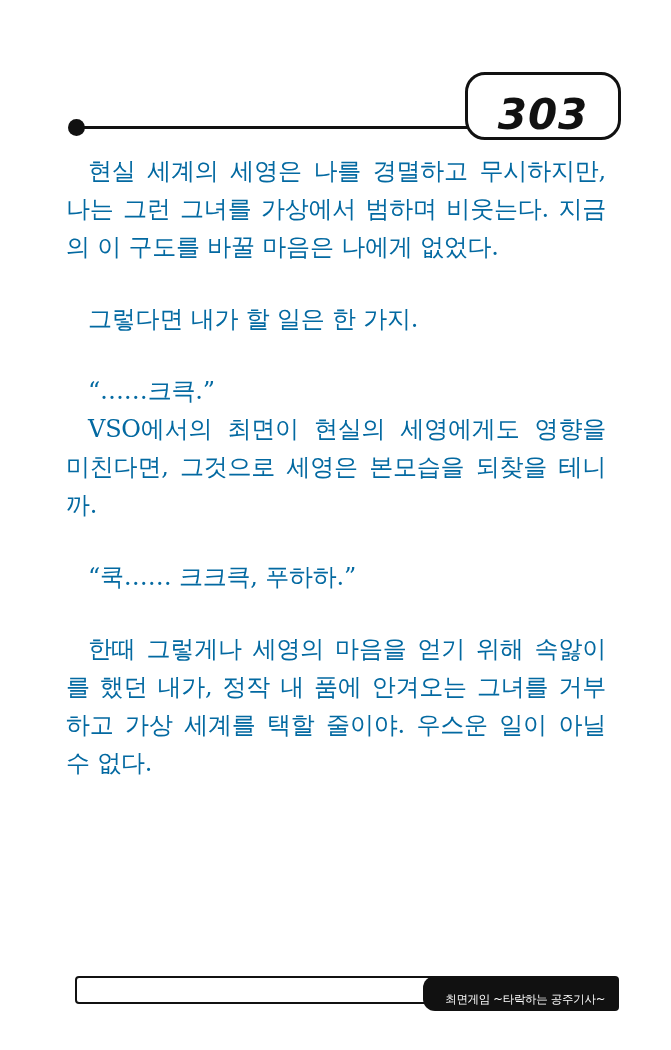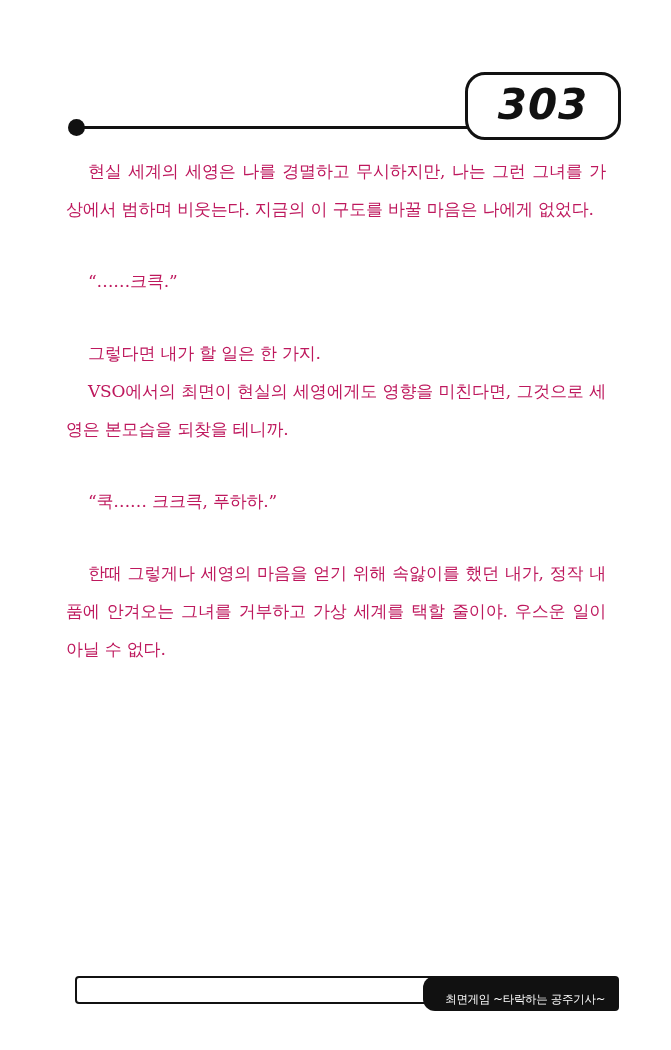--- a/index.html
+++ b/index.html
@@ -50,21 +50,21 @@
   .page-number-box {
     position: absolute;
     right: 0px;
     top: 0px;
     width: 150px;
     height: 62px;
     border: 3px solid #111111;
     border-radius: 20px;
     background: #ffffff;
     display: flex;
-    align-items: center;
+    align-items: flex-end;
     justify-content: center;
   }
   .page-number {
     font-family: "DejaVu Sans", "Liberation Sans", sans-serif;
     font-size: 42px;
     font-weight: 700;
     font-style: italic;
     letter-spacing: 1px;
     color: #111111;
     line-height: 1;
@@ -73,24 +73,24 @@
 
   
   .body-text {
     position: absolute;
     top: 152px;
     left: 66px;
     width: 540px;
   }
   .para {
     font-family: "DejaVu Serif", "Liberation Serif", serif;
-    font-size: 17px;
+    font-size: 24px;
     line-height: 38px;
     letter-spacing: -0.2px;
-    color: #be185d;
+    color: #0369a1;
     margin: 0;
     text-align: justify;
     text-justify: inter-character;
     word-break: break-all;
   }
   .indent { text-indent: 22px; }
   .gap-lg { margin-top: 34px; }
   .tight { margin-top: 0; }
 
   
@@ -137,22 +137,22 @@
   <div class="header">
     <div class="header-dot"></div>
     <div class="header-rule"></div>
     <div class="page-number-box">
       <span class="page-number">303</span>
     </div>
   </div>
 
   <div class="body-text">
     <p class="para indent">현실 세계의 세영은 나를 경멸하고 무시하지만, 나는 그런 그녀를 가상에서 범하며 비웃는다. 지금의 이 구도를 바꿀 마음은 나에게 없었다.</p>
+    <p class="para indent gap-lg">그렇다면 내가 할 일은 한 가지.</p>
     <p class="para indent gap-lg">“……크큭.”</p>
-    <p class="para indent gap-lg">그렇다면 내가 할 일은 한 가지.</p>
     <p class="para indent tight">VSO에서의 최면이 현실의 세영에게도 영향을 미친다면, 그것으로 세영은 본모습을 되찾을 테니까.</p>
     <p class="para indent gap-lg">“쿡…… 크크큭, 푸하하.”</p>
     <p class="para indent gap-lg">한때 그렇게나 세영의 마음을 얻기 위해 속앓이를 했던 내가, 정작 내 품에 안겨오는 그녀를 거부하고 가상 세계를 택할 줄이야. 우스운 일이 아닐 수 없다.</p>
   </div>
 
   <div class="footer">
     <div class="footer-box"></div>
     <div class="footer-tag">최면게임 ~타락하는 공주기사~</div>
   </div>
 

